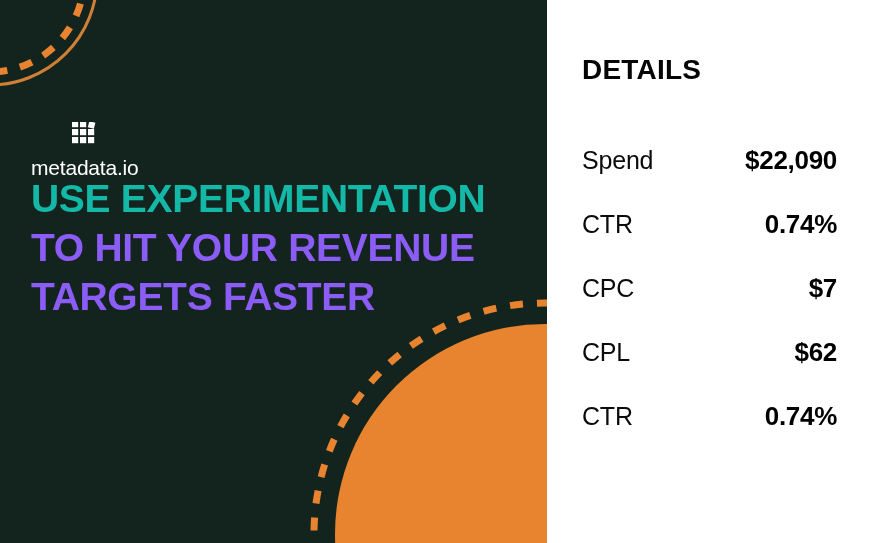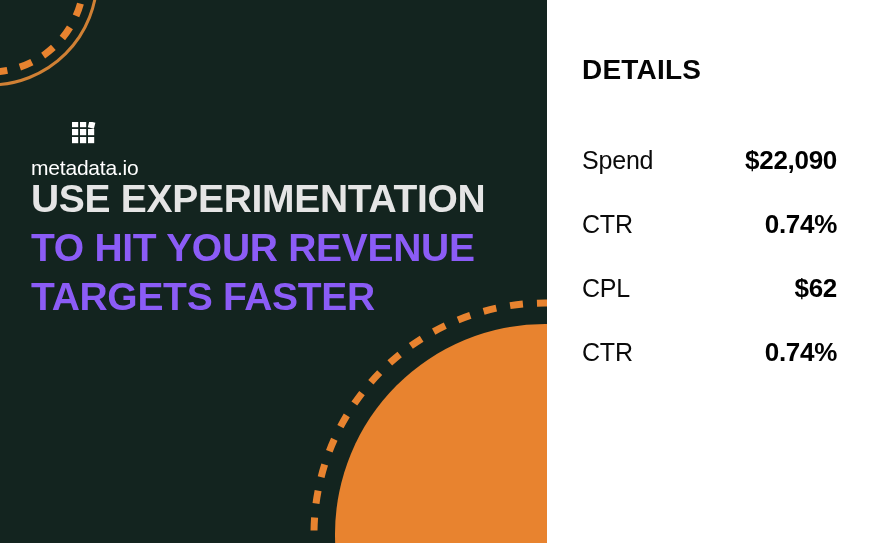--- a/index.html
+++ b/index.html
@@ -80,21 +80,21 @@
     top: 174px;
     width: 500px;
   }
   .hl-line {
     font-weight: 700;
     font-size: 39px;
     line-height: 49px;
     letter-spacing: -0.3px;
     white-space: nowrap;
   }
-  .hl-accent { color: #e5e5e5; }
+  .hl-accent { color: #14b8a6; }
   .hl-plain  { color: #8b5cf6; }
 
   
   .details {
     position: absolute;
     left: 547px;
     top: 0;
     width: 322px;
     height: 543px;
     background: #ffffff;
@@ -185,20 +185,24 @@
     <div class="metric-list">
       <div class="metric-row">
         <span class="metric-label">Spend</span>
         <span class="metric-value">$22,090</span>
       </div>
       <div class="metric-row">
         <span class="metric-label">CTR</span>
         <span class="metric-value">0.74%</span>
       </div>
       <div class="metric-row">
+        <span class="metric-label">CPC</span>
+        <span class="metric-value">$7</span>
+      </div>
+      <div class="metric-row">
         <span class="metric-label">CPL</span>
         <span class="metric-value">$62</span>
       </div>
       <div class="metric-row">
         <span class="metric-label">CTR</span>
         <span class="metric-value">0.74%</span>
       </div>
     </div>
   </div>
 

